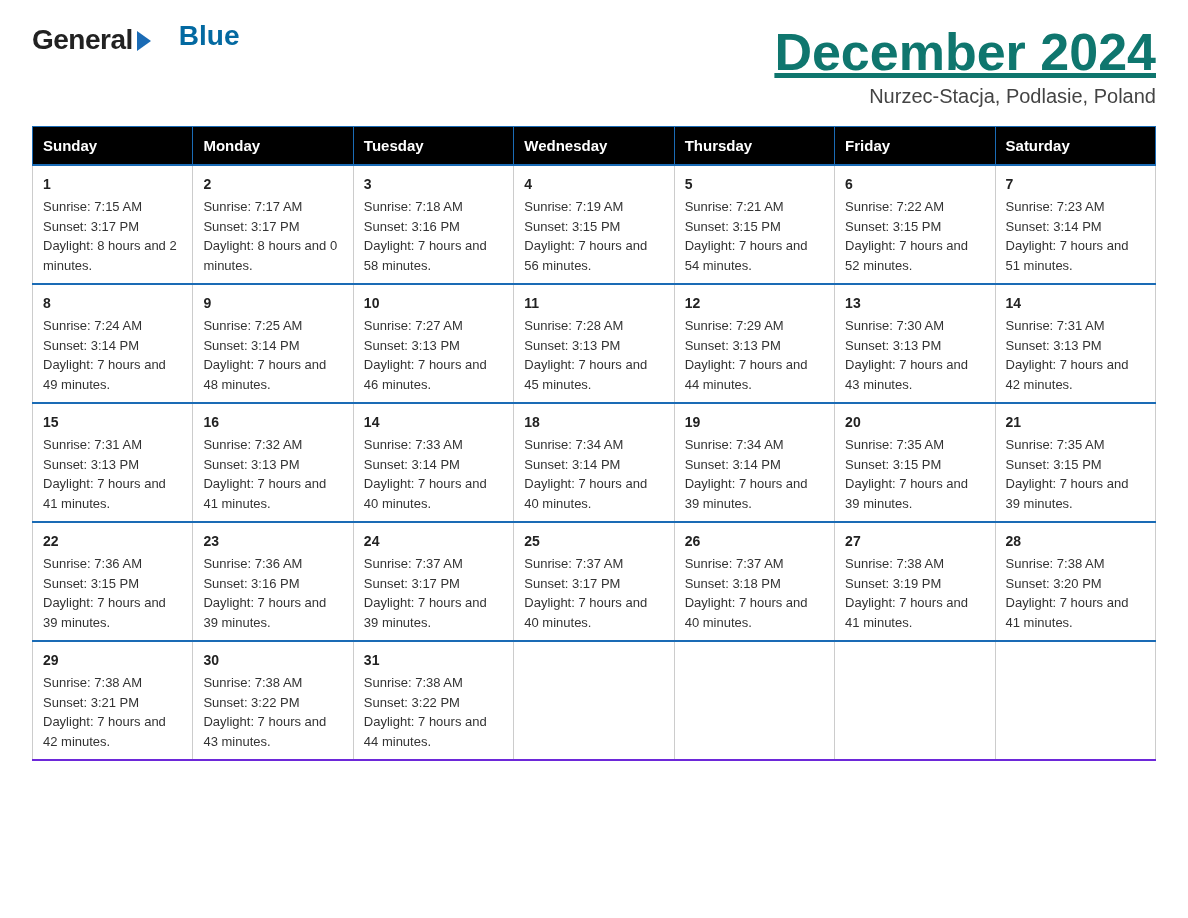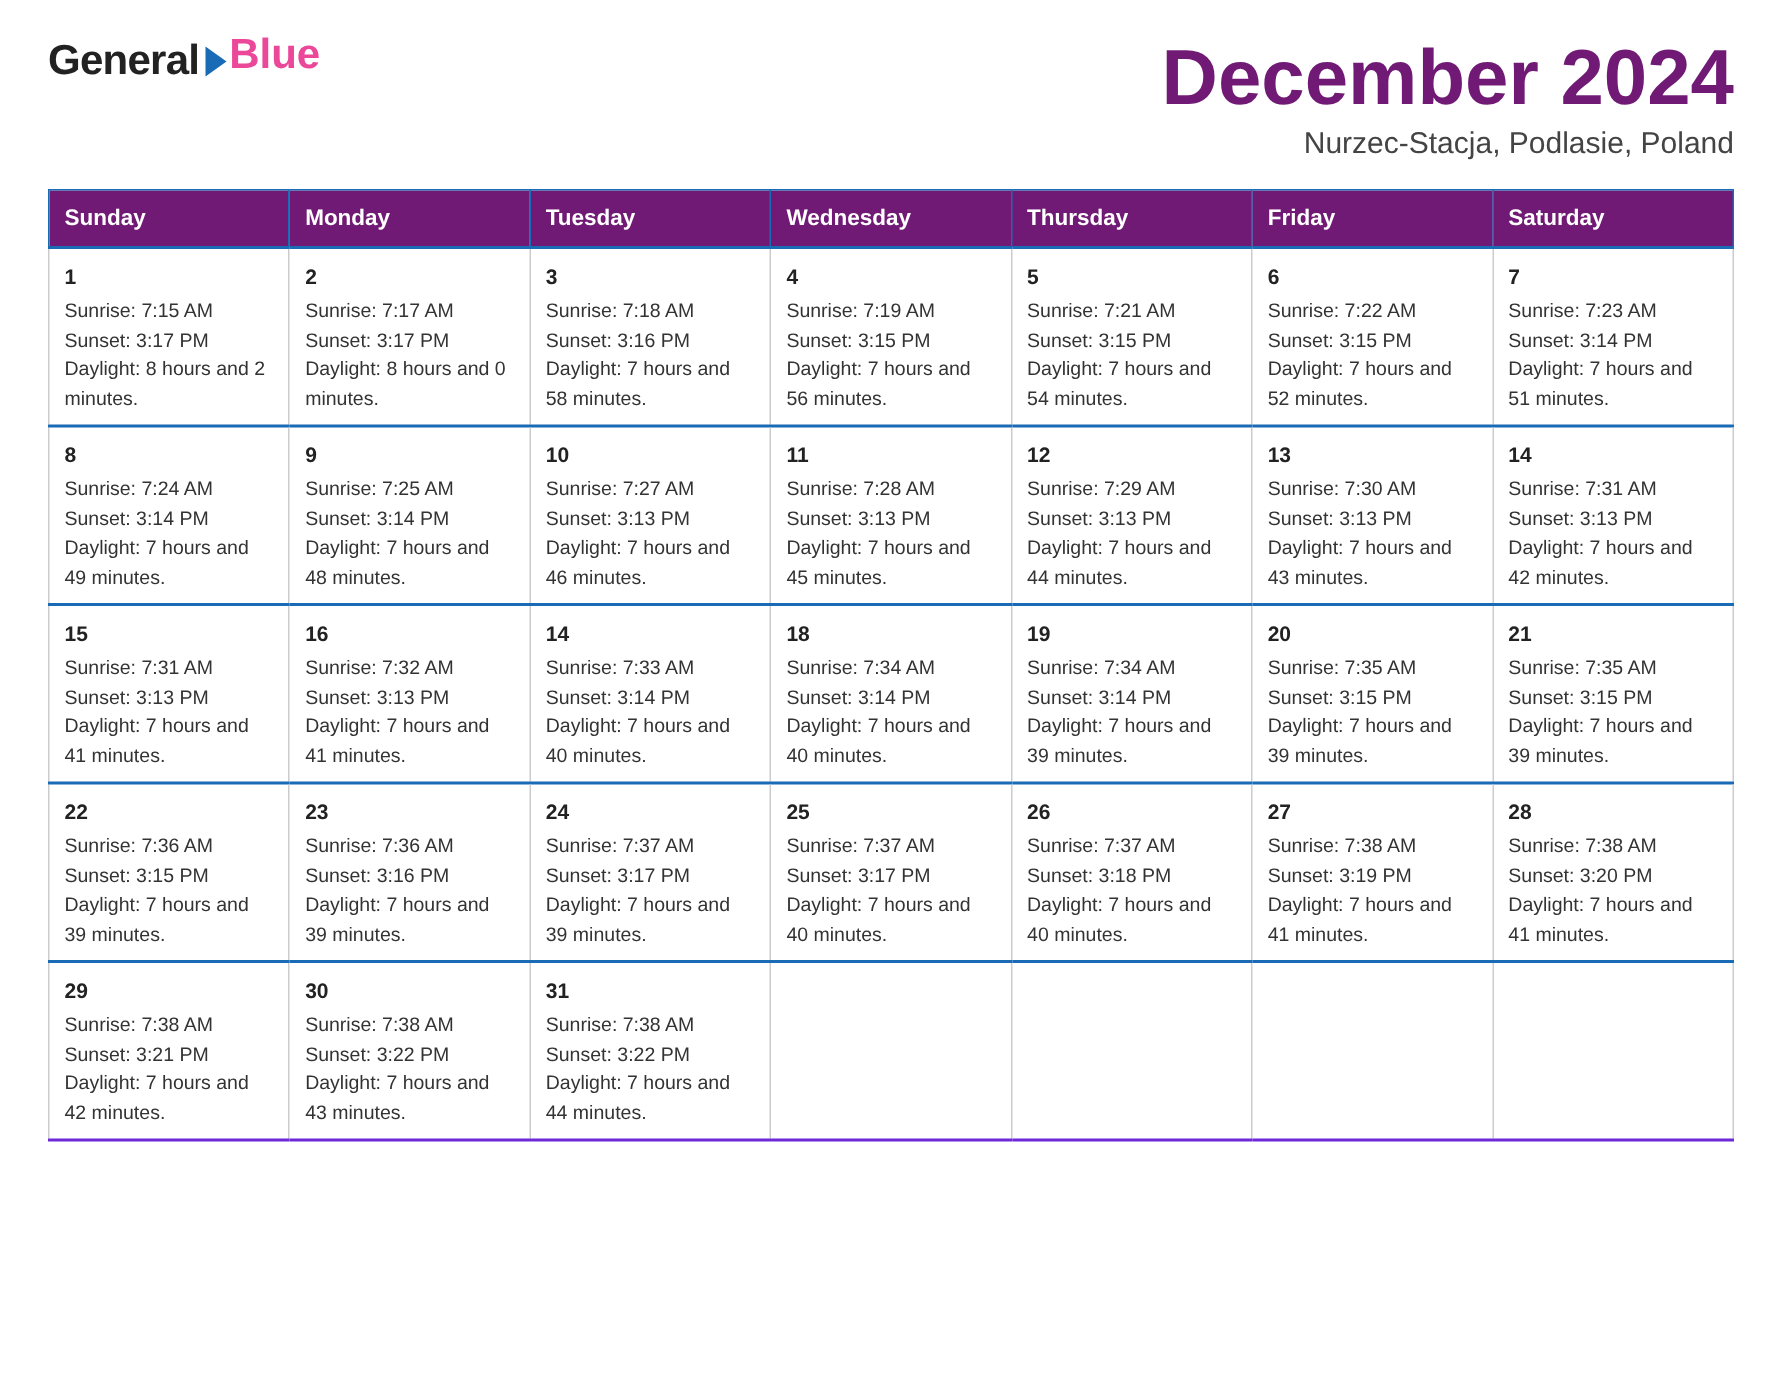--- a/index.html
+++ b/index.html
@@ -37,45 +37,47 @@
       height: 0;
       border-left: 14px solid #1a6bb5;
       border-top: 10px solid transparent;
       border-bottom: 10px solid transparent;
       margin-left: 4px;
       margin-top: 2px;
     }
     .logo-blue {
       font-size: 28px;
       font-weight: bold;
-      color: #ec4899;
+      color: #0369a1;
       margin-top: -4px;
       padding-left: 2px;
+      margin-left: 26px;
     }
     .title-area {
       text-align: right;
     }
     .main-title {
       font-size: 52px;
       font-weight: bold;
-      color: #701a75;
+      color: #0f766e;
       line-height: 1.1;
+      text-decoration: underline;
     }
     .subtitle {
       font-size: 20px;
       color: #444;
       margin-top: 4px;
     }
     table {
       width: 100%;
       border-collapse: collapse;
       table-layout: fixed;
     }
     thead tr th {
-      background-color: #701a75;
+      background-color: #000000;
       color: #fff;
       font-size: 15px;
       font-weight: bold;
       padding: 10px 10px;
       text-align: left;
       border: 1px solid #1a6bb5;
     }
     tbody tr td {
       vertical-align: top;
       padding: 8px 10px;

